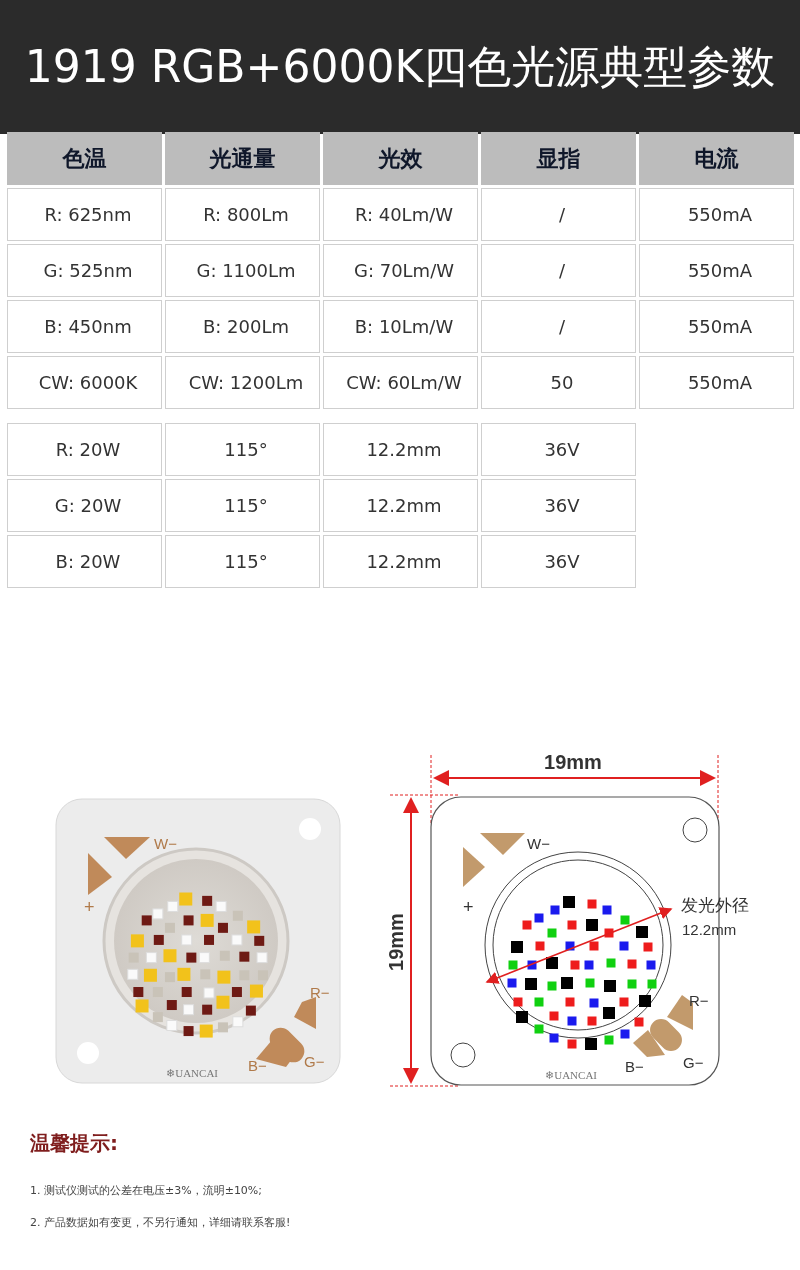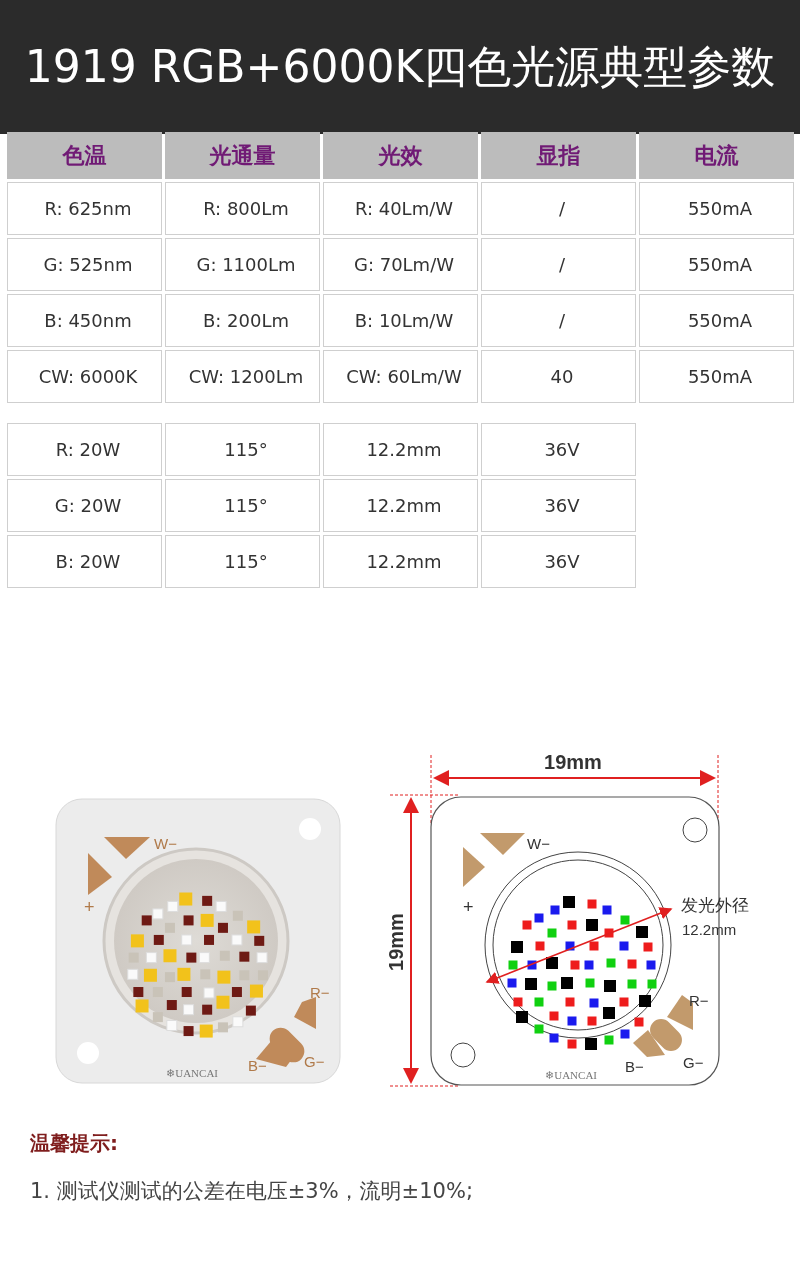--- a/index.html
+++ b/index.html
@@ -6,31 +6,31 @@
   html, body { width: 800px; height: 1270px; background: #ffffff; overflow: hidden; }
   body { font-family: "DejaVu Sans", "Liberation Sans", sans-serif; color: #333; position: relative; }
 
   .title-bar { position: absolute; left: 0; top: 0; width: 800px; height: 134px; background: #2b2b2b;
     display: flex; align-items: center; justify-content: center; }
   .title-bar h1 { color: #fff; font-size: 44px; font-weight: normal; letter-spacing: 0px; white-space: nowrap; }
 
   table.spec { position: absolute; border-collapse: separate; border-spacing: 3px; }
   table.spec td, table.spec th { border: 1px solid #cfcfcf; text-align: center; vertical-align: middle;
     width: 155px; font-size: 18px; color: #333; background: #fff; font-weight: normal; }
-  table.spec th { background: #bcbcbc; border-color: #bcbcbc; font-size: 22px; font-weight: bold; color: #701a75; height: 47px; }
+  table.spec th { background: #bcbcbc; border-color: #bcbcbc; font-size: 22px; font-weight: bold; color: #0f172a; height: 53px; }
   table.spec td { height: 53px; padding-left: 7px; }
   #table1 { left: 4px; top: 129px; }
   #table2 { left: 4px; top: 420px; }
 
   .photo { position: absolute; left: 54px; top: 797px; width: 288px; height: 288px; }
   .diagram { position: absolute; left: 385px; top: 745px; width: 400px; height: 345px; }
 
   .notes { position: absolute; left: 30px; top: 1130px; }
   .notes .nt-title { font-size: 20px; font-weight: bold; color: #7f1d1d; margin-bottom: 18px; }
-  .notes .nt-line { font-size: 21px; color: #444; line-height: 32px; }
+  .notes .nt-line { font-size: 11px; color: #444; line-height: 32px; }
 </style>
 </head>
 <body>
 
 <div class="title-bar">
   <h1>1919 RGB+6000K四色光源典型参数</h1>
 </div>
 
 <table class="spec" id="table1">
   <tbody>
@@ -59,21 +59,21 @@
     <td>B: 450nm</td>
     <td>B: 200Lm</td>
     <td>B: 10Lm/W</td>
     <td>/</td>
     <td>550mA</td>
   </tr>
   <tr>
     <td>CW: 6000K</td>
     <td>CW: 1200Lm</td>
     <td>CW: 60Lm/W</td>
-    <td>40</td>
+    <td>50</td>
     <td>550mA</td>
   </tr>
 </tbody>
   </table>
 
 <table class="spec" id="table2">
   <tbody>
   <tr>
     <td>R: 20W</td>
     <td>115°</td>
@@ -264,13 +264,14 @@
       <rect x="235.5" y="284.5" width="9" height="9" fill="#1a1aee"></rect>
     </g>
   <line x1="102" y1="237" x2="286" y2="164" stroke="#e02020" stroke-width="1.6" marker-start="url(#arrL)" marker-end="url(#arrR)"></line>
   <text x="296" y="166" font-size="17" fill="#333" font-family="DejaVu Sans, sans-serif">发光外径</text>
   <text x="297" y="190" font-size="15" fill="#333" font-family="Liberation Sans, sans-serif">12.2mm</text>
 </svg>
 
 <div class="notes">
   <div class="nt-title">温馨提示:</div>
   <div class="nt-line">1. 测试仪测试的公差在电压±3%，流明±10%;</div>
+  <div class="nt-line">2. 产品数据如有变更，不另行通知，详细请联系客服!</div>
 </div>
 
 </body></html>

